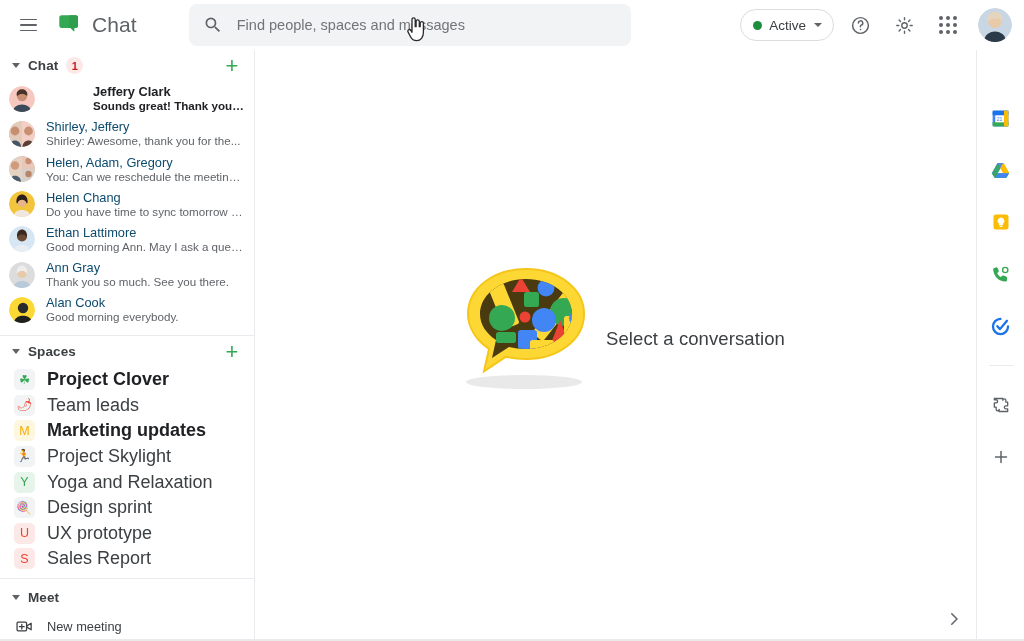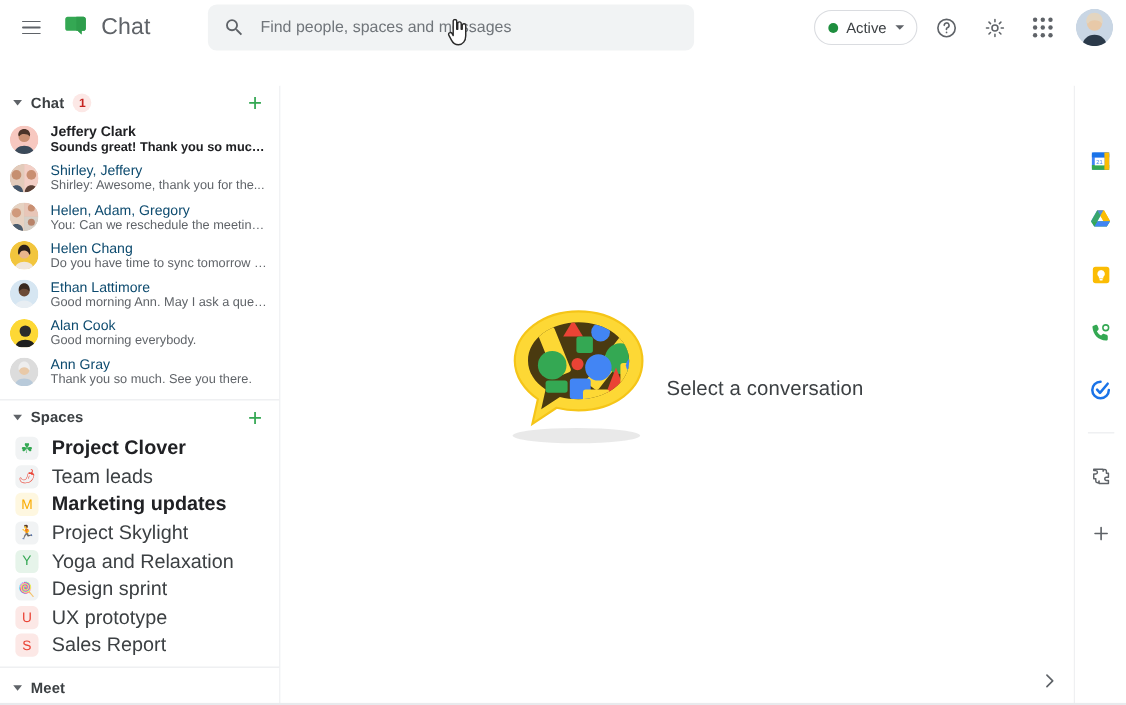--- a/index.html
+++ b/index.html
@@ -3,21 +3,21 @@
 <meta charset="utf-8">
 <style>
   * { box-sizing: border-box; margin: 0; padding: 0; }
   html, body {
     width: 1024px; height: 641px;
     font-family: "Liberation Sans", sans-serif;
     background: #ffffff;
     overflow: hidden;
     color: #202124;
   }
-  .app { position: relative; width: 1024px; height: 641px; display: flex; flex-direction: column; gap: 28px; }
+  .app { position: relative; width: 1024px; height: 641px; display: flex; flex-direction: column; }
 
   
   .header {
     height: 50px; min-height: 50px;
     display: flex; align-items: center;
     background: #fff;
     padding: 0 12px 0 8px;
   }
   .hamburger {
     width: 40px; height: 40px; border-radius: 50%;
@@ -98,21 +98,21 @@
 
   .chat-list { flex: 0 0 auto; height: 253px; overflow: hidden; position: relative; }
   .chat-row {
     display: flex; align-items: center; gap: 11px;
     height: 35.2px; padding: 0 10px 0 9px; cursor: pointer;
   }
   .c-avatar { width: 26px; height: 26px; border-radius: 50%; overflow: hidden; flex: 0 0 auto; position: relative; }
   .c-text { min-width: 0; flex: 1; line-height: 1.18; }
   .c-name { font-size: 12.8px; color: #0c4a6e; white-space: nowrap; overflow: hidden; text-overflow: ellipsis; }
   .c-prev { font-size: 11.6px; color: #5f6368; white-space: nowrap; overflow: hidden; text-overflow: ellipsis; }
-  .chat-row.unread .c-name, .chat-row.unread .c-prev { font-weight: bold; color: #202124; }
+  .chat-row.unread .c-name, .chat-row.unread .c-prev { font-weight: bold; color: #202124; margin-left: 47px; }
 
   .divider-h { height: 1px; background: #e8eaed; margin: 1px 0 0 0; flex: 0 0 auto; }
 
   .space-row {
     display: flex; align-items: center; gap: 12px;
     height: 25.6px; padding: 0 10px 0 14px; cursor: pointer;
   }
   .sp-icon {
     width: 21px; height: 21px; border-radius: 5px; flex: 0 0 auto;
     display: flex; align-items: center; justify-content: center;
@@ -350,43 +350,43 @@
           </div>
           <div class="c-text">
             <div class="c-name">Ethan Lattimore</div>
             <div class="c-prev">Good morning Ann. May I ask a question?</div>
           </div>
         </div>
 
         <div class="chat-row">
           <div class="c-avatar">
             <svg width="26" height="26" viewBox="0 0 26 26">
-              <circle cx="13" cy="13" r="13" fill="#fdd835"></circle>
-              <circle cx="14" cy="11" r="5.2" fill="#2b2b2b"></circle>
-              <path d="M5 26c0-4.6 4-7.2 9-7.2s9 2.6 9 7.2z" fill="#1f1f1f"></path>
-            </svg>
-          </div>
-          <div class="c-text">
-            <div class="c-name">Alan Cook</div>
-            <div class="c-prev">Good morning everybody.</div>
-          </div>
-        </div>
-
-        <div class="chat-row">
-          <div class="c-avatar">
-            <svg width="26" height="26" viewBox="0 0 26 26">
               <circle cx="13" cy="13" r="13" fill="#dcdcdc"></circle>
               <circle cx="13" cy="11" r="4.8" fill="#e8c9a8"></circle>
               <path d="M4.5 26c0-4.4 3.8-6.9 8.5-6.9s8.5 2.5 8.5 6.9z" fill="#b8cada"></path>
               <path d="M7.8 10.2C7.8 6 10.2 3.6 13 3.6s5.2 2.4 5.2 6.6c0 1.4-.6 1.7-1 .9-.7-1.4-2.1-2.3-4.2-2.3s-3.5.9-4.2 2.3c-.4.8-1 .5-1-.9z" fill="#eeeeee"></path>
             </svg>
           </div>
           <div class="c-text">
             <div class="c-name">Ann Gray</div>
             <div class="c-prev">Thank you so much. See you there.</div>
+          </div>
+        </div>
+
+        <div class="chat-row">
+          <div class="c-avatar">
+            <svg width="26" height="26" viewBox="0 0 26 26">
+              <circle cx="13" cy="13" r="13" fill="#fdd835"></circle>
+              <circle cx="14" cy="11" r="5.2" fill="#2b2b2b"></circle>
+              <path d="M5 26c0-4.6 4-7.2 9-7.2s9 2.6 9 7.2z" fill="#1f1f1f"></path>
+            </svg>
+          </div>
+          <div class="c-text">
+            <div class="c-name">Alan Cook</div>
+            <div class="c-prev">Good morning everybody.</div>
           </div>
         </div>
 
       </div>
 
       <div class="divider-h"></div>
 
       <div class="section-header">
         <span class="sec-caret"></span>
         <span class="sec-title">Spaces</span>

